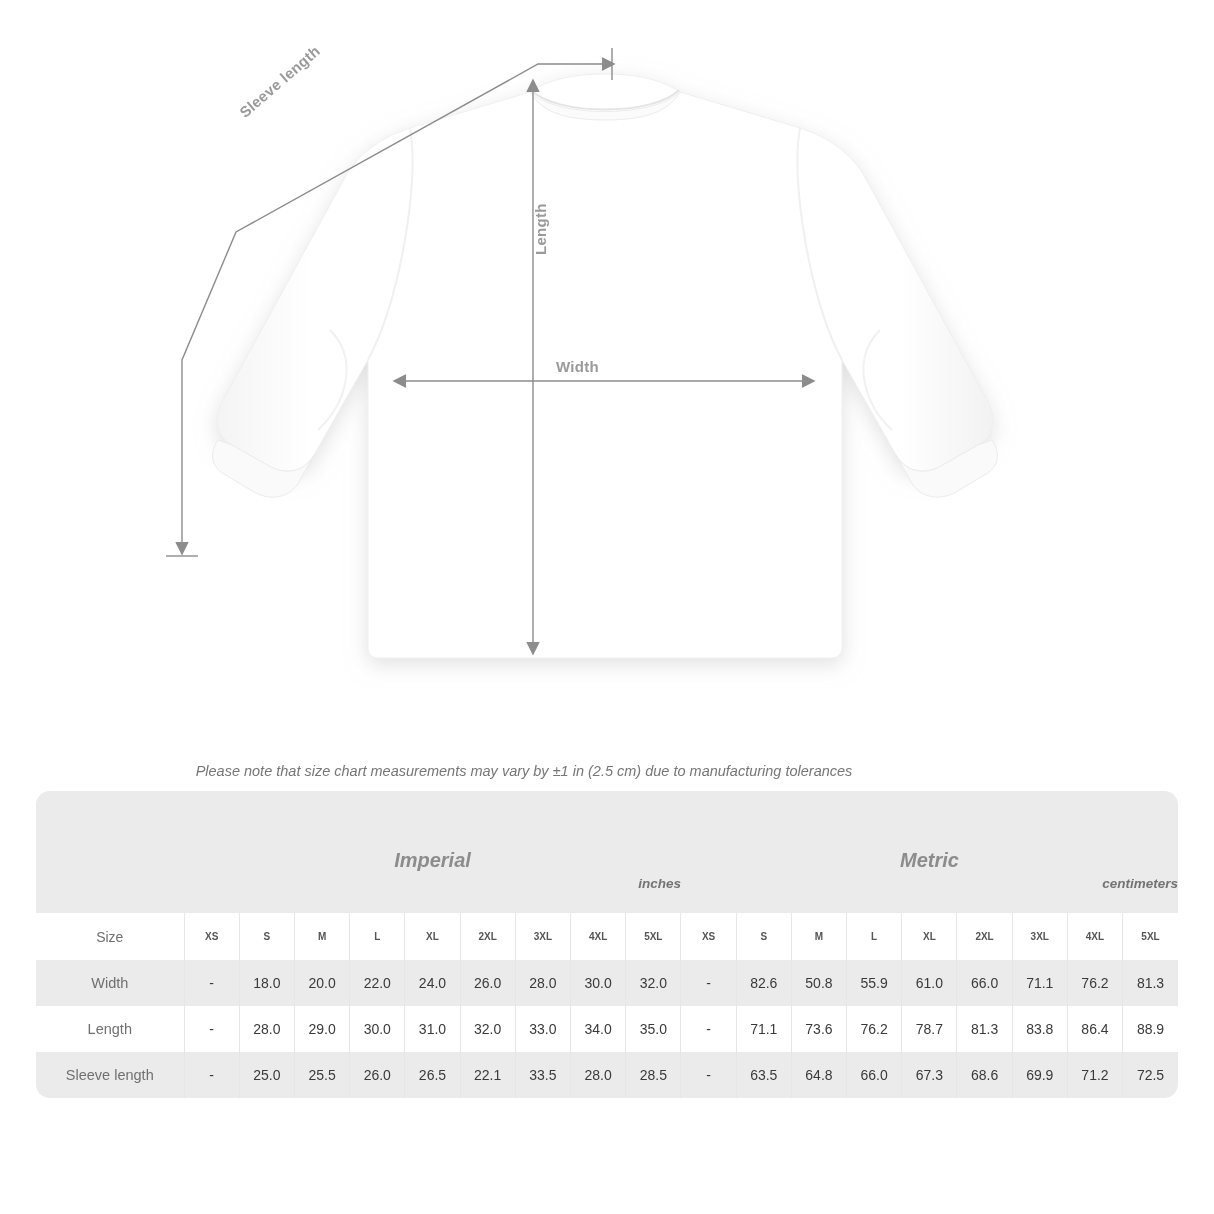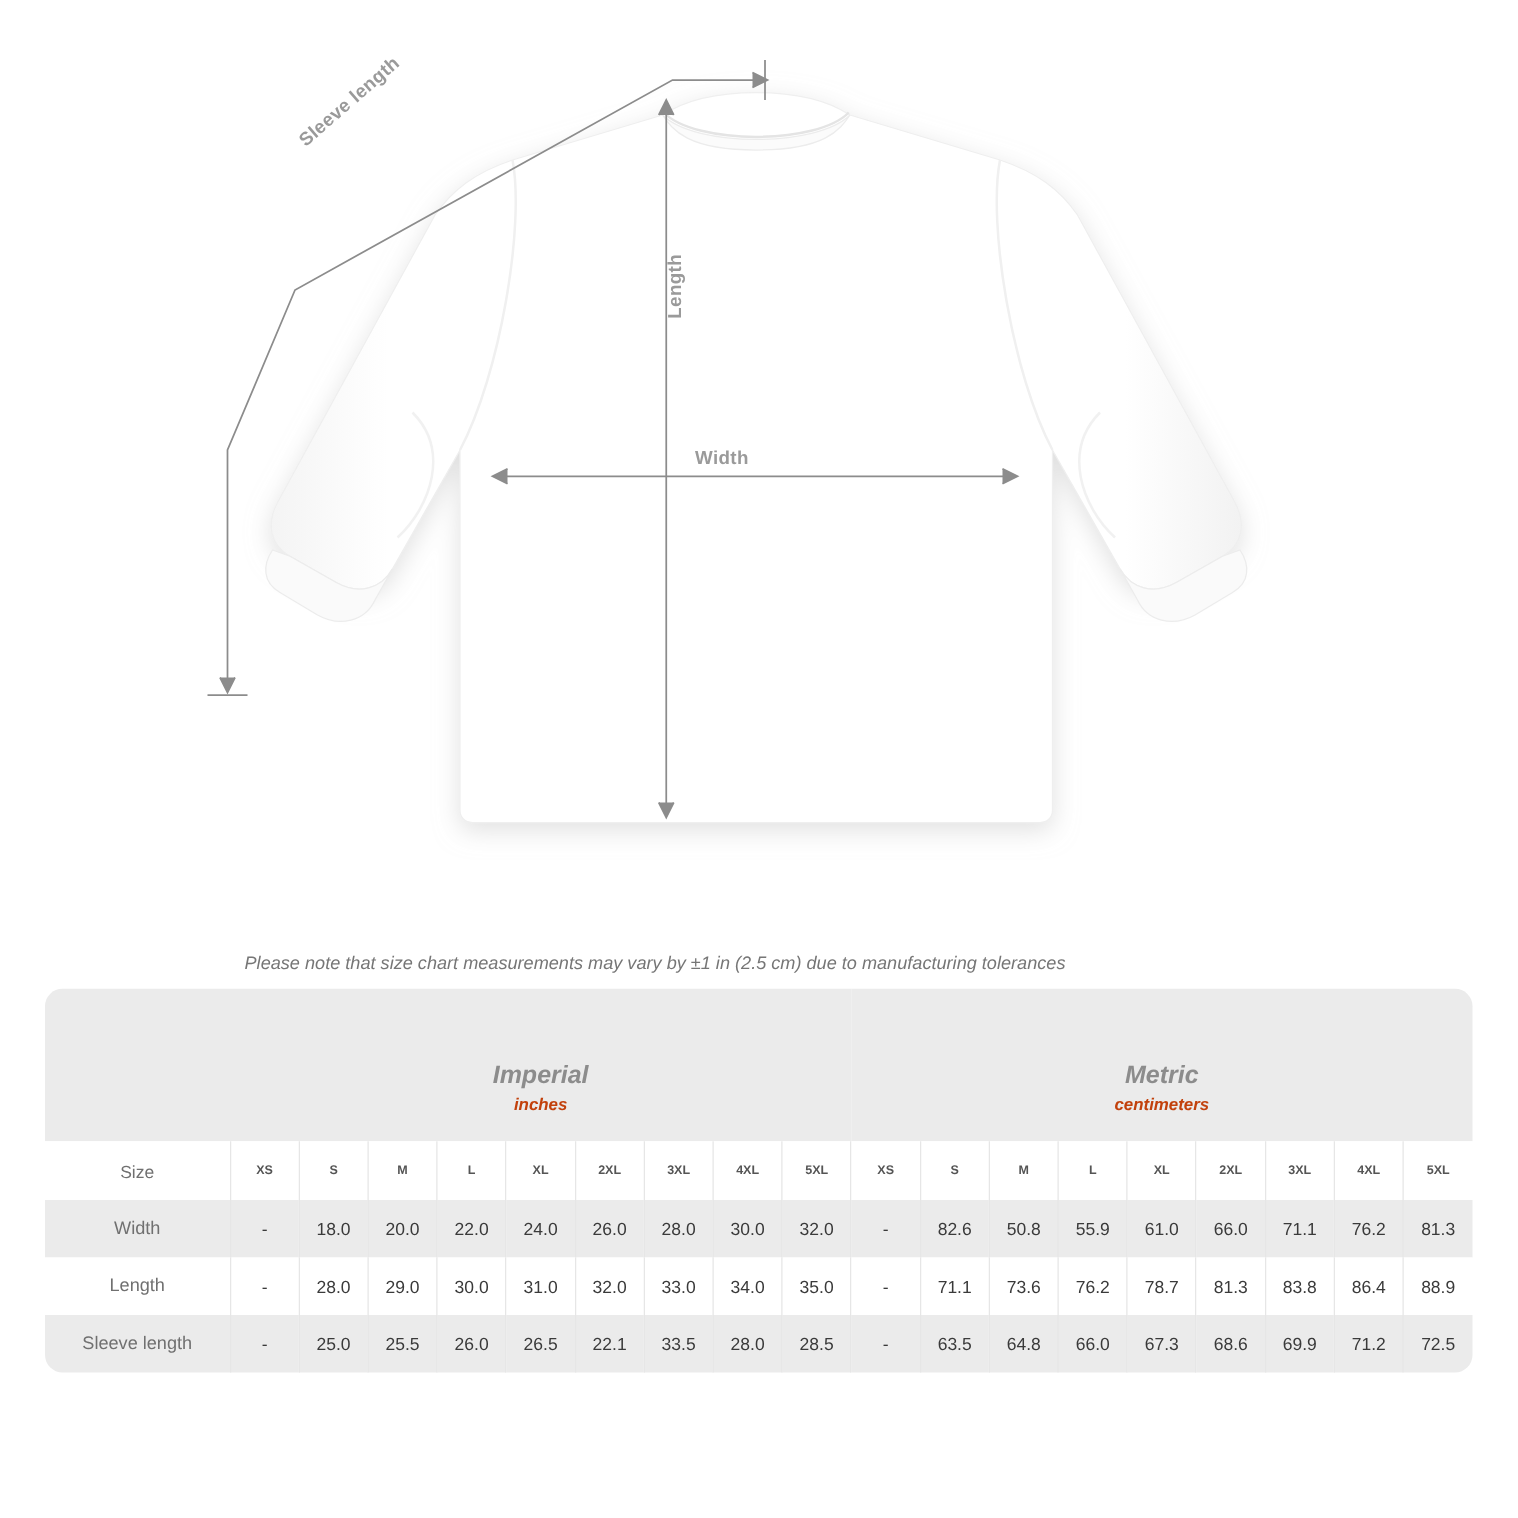--- a/index.html
+++ b/index.html
@@ -109,23 +109,24 @@
     font-size: 20px;
     font-style: italic;
     font-weight: bold;
     color: #8c8c8c;
     display: block;
     margin-top: 32px;
   }
   .unit-head .unit-sub {
     font-size: 13.5px;
     font-style: italic;
-    color: #c2410c;
+    color: #737373;
     display: block;
     margin-top: 4px;
+    text-align: right;
   }
   .round-left { border-top-left-radius: 14px; }
   .round-right { border-top-right-radius: 14px; }
 
   table.size-chart th.size-col,
   table.size-chart td.size-col {
     width: 148px;
     text-align: center;
     font-weight: normal;
     color: #707070;

